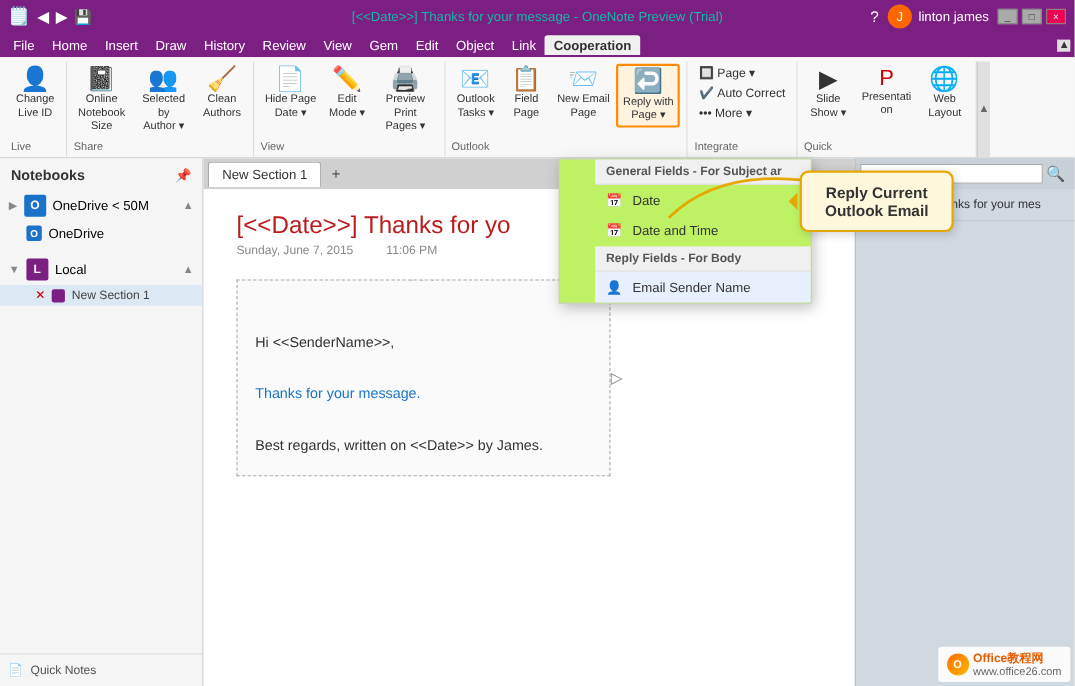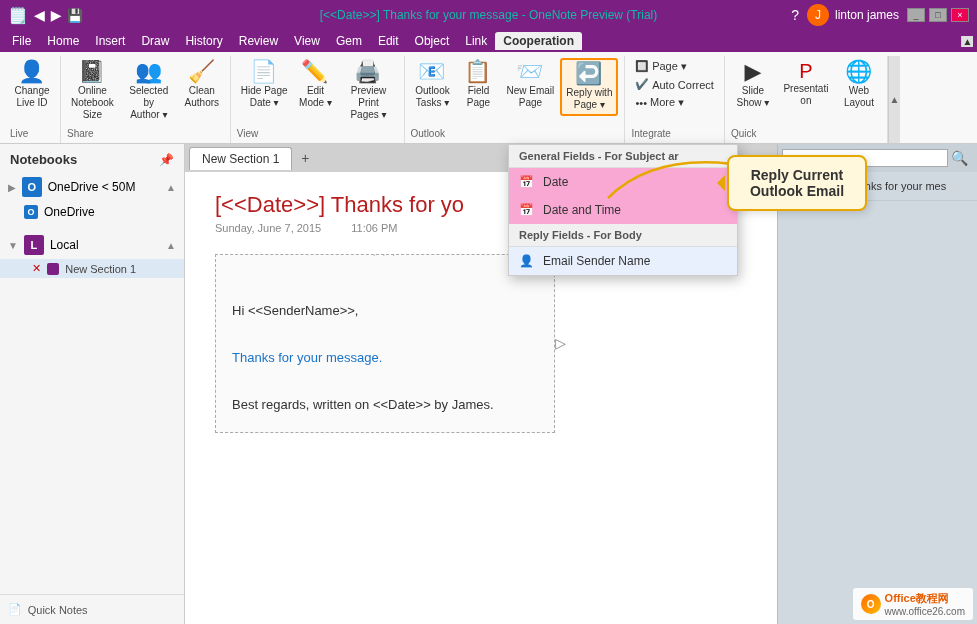--- a/index.html
+++ b/index.html
@@ -274,25 +274,26 @@
       border-bottom: 1px solid #c0c8d0;
       cursor: pointer;
     }
 
     
     #dropdown-menu {
       position: absolute;
       left: 508px;
       top: 144px;
       width: 230px;
-      background: #f9a8d4;
+      background: #bef264;
       border: 1px solid #ccc;
       box-shadow: 2px 4px 12px rgba(0,0,0,0.25);
       z-index: 100;
       font-size: 12px;
+      padding-left: 32px;
     }
     .dropdown-section-header {
       background: #f0f0f0;
       padding: 5px 10px;
       font-size: 11px;
       color: #555;
       border-bottom: 1px solid #ddd;
       font-weight: 600;
     }
     .dropdown-item {

